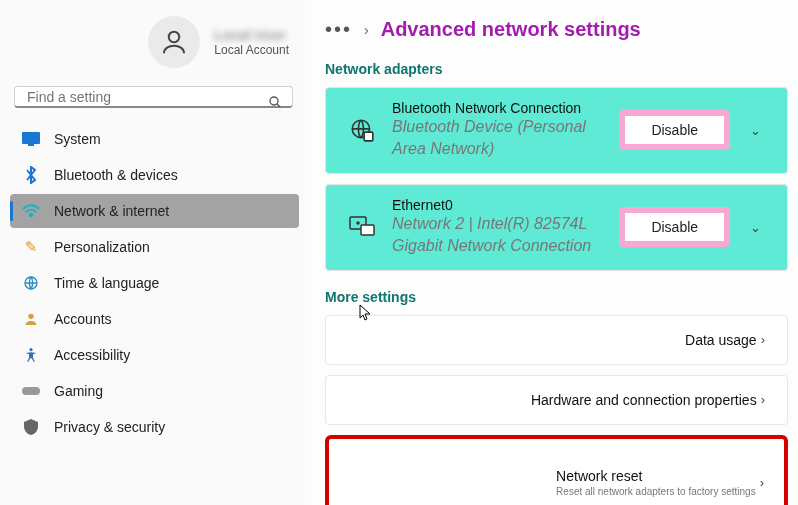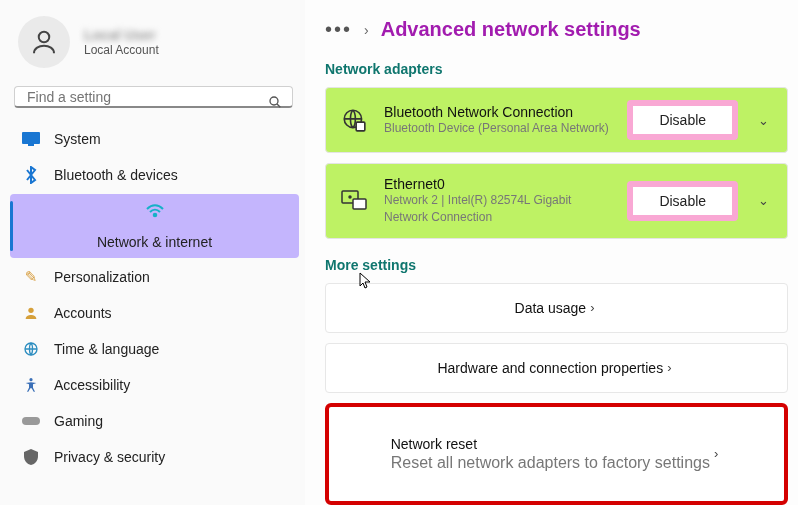--- a/index.html
+++ b/index.html
@@ -1,59 +1,59 @@
 <!DOCTYPE html>
 <html><head>
 <meta charset="utf-8">
 <style>
   * { box-sizing: border-box; margin: 0; padding: 0; font-family: "Segoe UI", Arial, sans-serif; }
   body { width: 798px; height: 505px; background: #fdfdfd; overflow: hidden; display: flex; flex-direction: column; }
   .app { display: flex; height: 100%; }
 
   
   .sidebar { width: 305px; min-width: 305px; padding: 10px 6px 10px 10px; background: #fafafa; display: flex; flex-direction: column; }
-  .account { display: flex; align-items: center; gap: 14px; padding: 6px 10px 12px 8px; }
+  .account { display: flex; align-items: center; gap: 14px; padding: 6px 10px 12px 8px; justify-content: flex-end; }
   .avatar { width: 52px; height: 52px; border-radius: 50%; background: #eaeaea; display: flex; align-items: center; justify-content: center; }
   .avatar svg { width: 30px; height: 30px; stroke: #444; }
   .account-name { font-size: 14px; font-weight: 600; color: #999; filter: blur(3px); }
   .account-sub { font-size: 12px; color: #555; }
 
   .search { margin: 6px 6px 14px 4px; position: relative; }
   .search input { width: 100%; height: 22px; border: 1px solid #d0d0d0; border-bottom: 2px solid #888; border-radius: 4px; background: #fff; padding: 0 34px 0 12px; font-size: 14px; color: #555; outline: none; }
   .search .icon { position: absolute; right: 10px; top: 8px; color: #555; }
 
   .nav { list-style: none; display: flex; flex-direction: column; gap: 2px; }
   .nav-item { display: flex; align-items: center; gap: 14px; padding: 8px 12px; border-radius: 4px; font-size: 14px; color: #222; cursor: pointer; position: relative; }
-  .nav-item.selected { background: #c4b5fd; flex-direction: column; }
+  .nav-item.selected { background: #a3a3a3; }
   .nav-item.selected::before { content: ""; position: absolute; left: 0; top: 7px; bottom: 7px; width: 3px; background: #1976d2; border-radius: 2px; }
   .nav-icon { width: 18px; height: 18px; display: flex; align-items: center; justify-content: center; font-size: 15px; }
 
   
   .main { flex: 1; padding: 18px 10px 10px 20px; overflow: hidden; }
   .breadcrumb { display: flex; align-items: center; gap: 12px; margin-bottom: 20px; }
   .bc-dots { font-size: 20px; letter-spacing: 2px; color: #555; cursor: pointer; }
   .bc-chevron { font-size: 14px; color: #666; }
   .bc-title { font-size: 20px; font-weight: 700; color: #a21caf; }
 
   .section-h { font-size: 14px; font-weight: 600; color: #0f766e; margin: 4px 0 10px 0; }
 
-  .card { border: 1px solid #e4e4e4; border-radius: 4px; background: #bef264; padding: 12px 14px; display: flex; align-items: center; gap: 16px; margin-bottom: 10px; }
+  .card { border: 1px solid #e4e4e4; border-radius: 4px; background: #5eead4; padding: 12px 22px; display: flex; align-items: center; gap: 16px; margin-bottom: 10px; }
   .card .card-icon { width: 28px; height: 28px; display:flex; align-items:center; justify-content:center; color:#333; }
   .card-body { flex: 1; }
   .card-title { font-size: 14px; color: #111; }
-  .card-sub { font-size: 12px; color: #777; line-height: 1.4; }
+  .card-sub { font-size: 16px; color: #777; line-height: 1.4; font-style: italic; }
   .btn { border: 6px solid #f9a8d4; background: #fff; border-radius: 4px; padding: 6px 26px; font-size: 14px; color: #222; cursor: pointer; }
   .chevron { font-size: 13px; color: #444; padding: 0 4px; }
 
   .more-row { position: relative; }
   .cursor { position: absolute; left: 34px; top: 15px; font-size: 14px; color: #000; pointer-events: none; }
 
-  .row { border: 1px solid #e7e7e7; border-radius: 4px; background: #fff; padding: 16px 18px; display: flex; align-items: center; justify-content: center; margin-bottom: 10px; cursor: pointer; }
+  .row { border: 1px solid #e7e7e7; border-radius: 4px; background: #fff; padding: 16px 18px; display: flex; align-items: center; justify-content: flex-end; margin-bottom: 10px; cursor: pointer; }
   .row-title { font-size: 14px; color: #111; }
-  .row-sub { font-size: 16px; color: #777; margin-top: 2px; }
+  .row-sub { font-size: 10px; color: #777; margin-top: 2px; }
   .row.highlight { border: 4px solid #d40000; border-radius: 6px; padding: 29px 16px; margin-top: 6px; }
 
 </style>
 </head>
 <body>
 
 <div class="app">
 
   <aside class="sidebar">
     <div class="account">
@@ -105,36 +105,36 @@
               <circle cx="9" cy="11" r="1.3" fill="#17b1c8"></circle>
             </svg>
         </span>
         <span>Network &amp; internet</span>
       </li>
       <li class="nav-item">
         <span class="nav-icon" style="color:#d69b3a">✎</span>
         <span>Personalization</span>
       </li>
       <li class="nav-item">
+        <span class="nav-icon" style="color:#2e8ec0">
+          <svg width="16" height="16" viewBox="0 0 24 24" fill="none" stroke="#2e8ec0" stroke-width="2">
+              <circle cx="12" cy="12" r="9"></circle>
+              <path d="M3 12h18M12 3c3 3 3 15 0 18M12 3c-3 3-3 15 0 18"></path>
+            </svg>
+        </span>
+        <span>Time &amp; language</span>
+      </li>
+      <li class="nav-item">
         <span class="nav-icon" style="color:#d6a03a">
           <svg width="16" height="16" viewBox="0 0 24 24" fill="#d6a03a">
               <circle cx="12" cy="8" r="4"></circle>
               <path d="M4 21c0-4 4-6 8-6s8 2 8 6z"></path>
             </svg>
         </span>
         <span>Accounts</span>
-      </li>
-      <li class="nav-item">
-        <span class="nav-icon" style="color:#2e8ec0">
-          <svg width="16" height="16" viewBox="0 0 24 24" fill="none" stroke="#2e8ec0" stroke-width="2">
-              <circle cx="12" cy="12" r="9"></circle>
-              <path d="M3 12h18M12 3c3 3 3 15 0 18M12 3c-3 3-3 15 0 18"></path>
-            </svg>
-        </span>
-        <span>Time &amp; language</span>
       </li>
       <li class="nav-item">
         <span class="nav-icon" style="color:#3a6fb7">
           <svg width="16" height="16" viewBox="0 0 24 24" fill="#3a6fb7">
               <circle cx="12" cy="4" r="2.4"></circle>
               <path d="M4 9l8-1 8 1-5 2v5l3 6h-2l-3-5h-2l-3 5H6l3-6v-5z"></path>
             </svg>
         </span>
         <span>Accessibility</span>
       </li>

